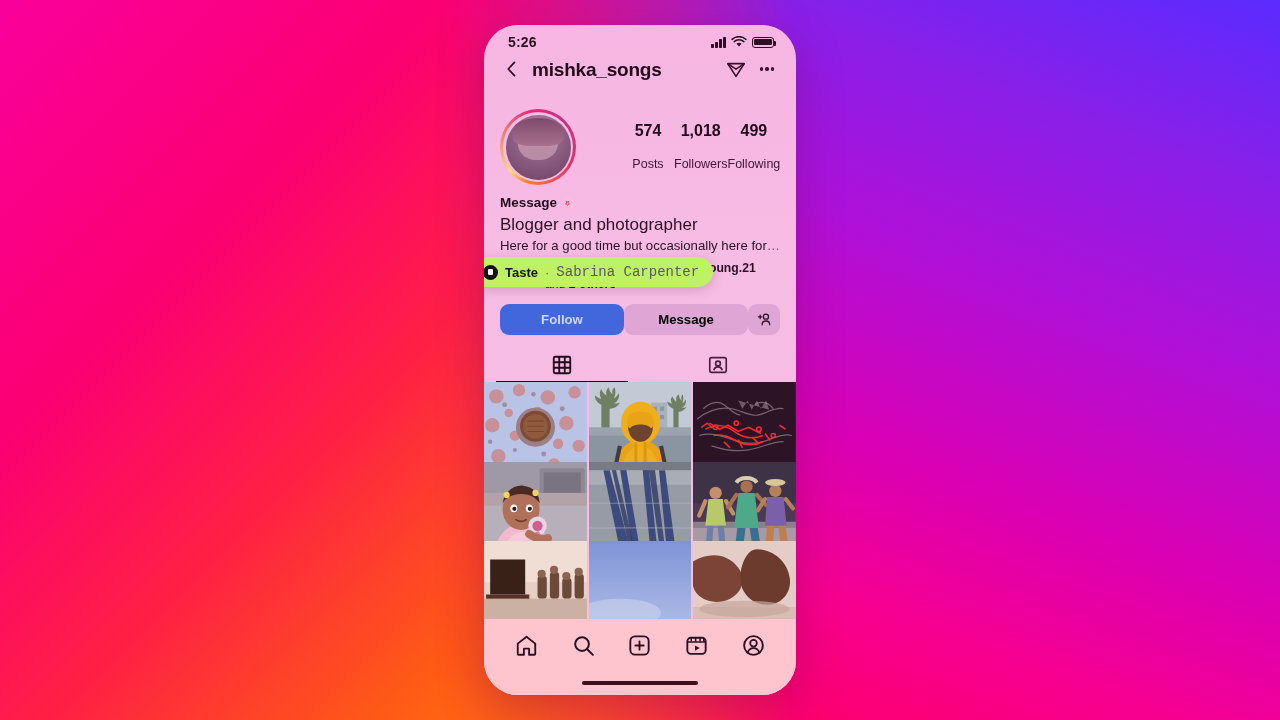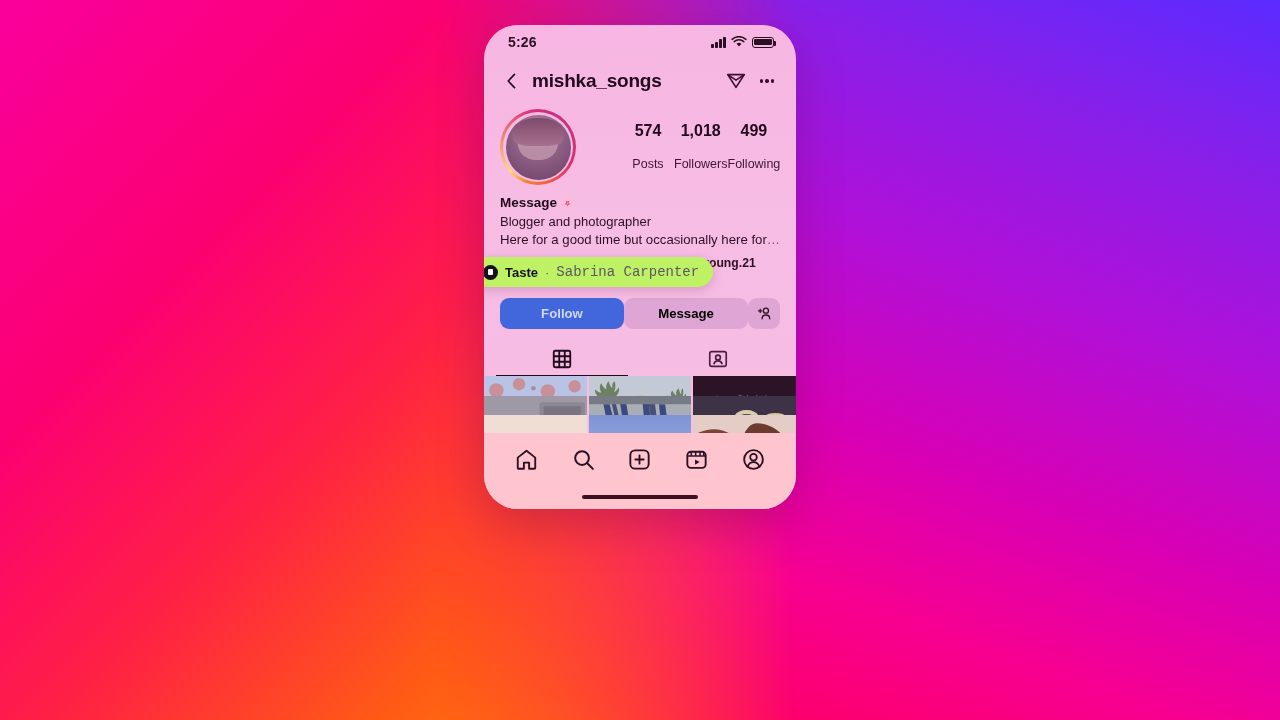--- a/index.html
+++ b/index.html
@@ -29,21 +29,21 @@
         #f70090 64%,
         #ff0060 80%,
         #ff1433 100%);
     -webkit-mask-image:linear-gradient(to right, rgba(0,0,0,0) 34%, rgba(0,0,0,1) 62%);
     mask-image:linear-gradient(to right, rgba(0,0,0,0) 34%, rgba(0,0,0,1) 62%);
   }
 
   
   .phone{
     position:absolute; left:484px; top:25px;
-    width:312px; height:484px;
+    width:312px; height:670px;
     background:#f7bce3;
     border-radius:34px;
     overflow:hidden;
     box-shadow:0 14px 48px rgba(90,0,60,.28);
     display:flex; flex-direction:column;
   }
   
   .phone-tint{
     position:absolute; inset:0; pointer-events:none;
     background:linear-gradient(to bottom,
@@ -70,21 +70,21 @@
   .bars i:nth-child(3){height:8.5px}
   .bars i:nth-child(4){height:11px}
   .batt{ width:22px; height:11px; border:1.4px solid #2b1024; border-radius:3px; position:relative; padding:1.4px;}
   .batt::after{content:"";position:absolute;right:-3.4px;top:3px;width:2px;height:5px;background:#2b1024;border-radius:0 1px 1px 0;}
   .batt span{display:block;height:100%;width:100%;background:#2b1024;border-radius:1.2px;}
 
   
   .header{
     position:relative; z-index:6;
     height:44px; padding:0 19px 0 18px;
-    display:flex; align-items:center; gap:10px; flex:0 0 auto;
+    display:flex; align-items:flex-start; gap:10px; flex:0 0 auto;
   }
   .back{ width:20px;height:20px; flex:0 0 auto; cursor:pointer;}
   .uname{ font-size:19px; font-weight:700; color:#200a1c; letter-spacing:-.2px; flex:1 1 auto;}
   .hicon{ width:22px;height:22px; cursor:pointer; flex:0 0 auto;}
   .dots{ width:20px;height:20px; display:flex;align-items:center;justify-content:center;gap:2.2px; cursor:pointer;}
   .dots i{width:3.4px;height:3.4px;border-radius:50%;background:#3a0f30;display:block;}
 
   
   .prof{ position:relative; z-index:6; display:flex; align-items:center; padding:6px 16px 0 16px; flex:0 0 auto;gap:32px;}
   .ring{
@@ -112,21 +112,21 @@
   }
   .stats{ flex:1 1 auto; display:flex; justify-content:space-around; padding:0 2px 0 14px;}
   .stat{ text-align:center; cursor:pointer; min-width:52px;}
   .stat .n{ font-size:16px; font-weight:700; color:#200a1c; line-height:1.25;}
   .stat .l{ font-size:12.5px; color:#3e1533; line-height:1.3;margin-top:15px;}
 
   
   .bio{ position:relative; z-index:6; padding:8px 16px 0 16px; flex:0 0 auto;}
   .bio .name{ font-size:13.5px;font-weight:700;color:#200a1c; line-height:1.45;}
   .bio .name .em{ font-size:12px; }
-  .bio .l1{ font-size:13px;color:#2b1024; line-height:1.42;}
+  .bio .l1{ font-size:17px;color:#2b1024; line-height:1.42;}
   .bio .l2{ font-size:13.2px;color:#2b1024; line-height:1.42; white-space:nowrap; overflow:hidden;}
   .bio .more{ color:#7a5770; }
 
   
   .music{
     position:absolute; z-index:9;
     left:-12px; top:232px;
     background:#bef264; border-radius:20px;
     padding:7px 14px 7px 11px;
     display:flex; align-items:center; gap:7px;

